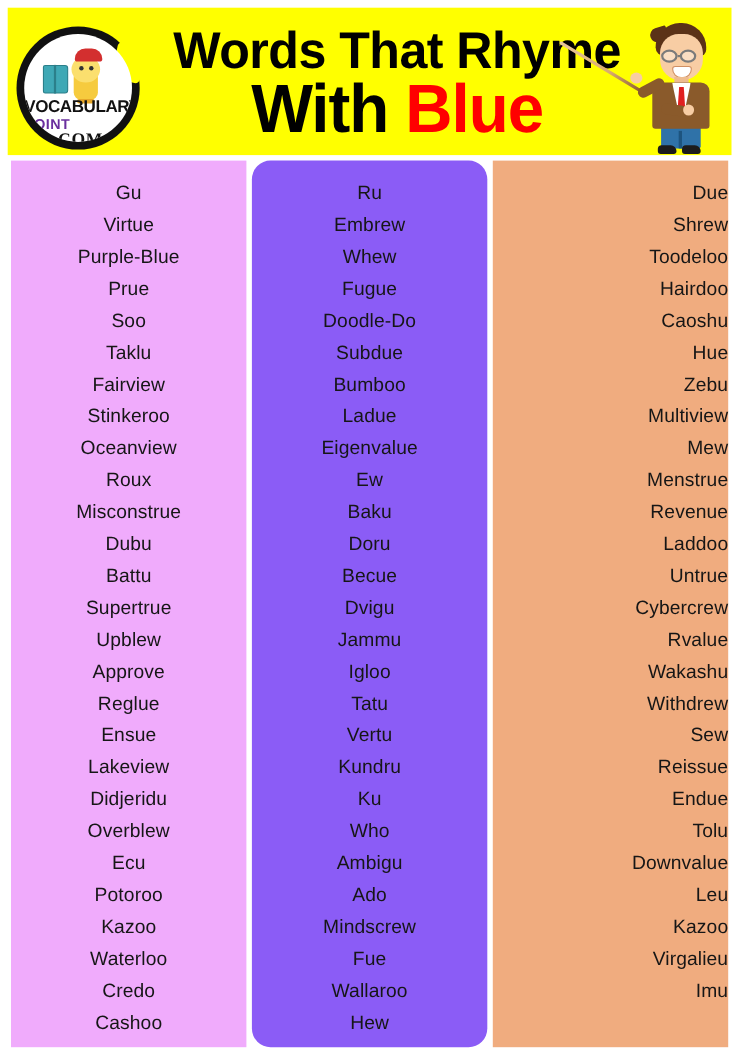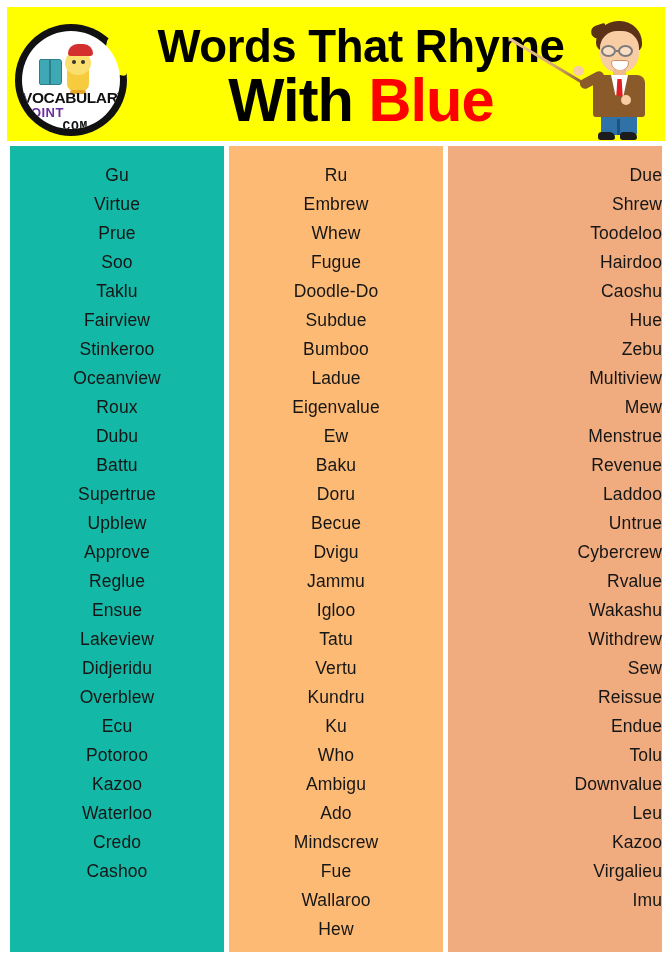--- a/index.html
+++ b/index.html
@@ -136,23 +136,23 @@
     font-weight: bold;
     font-size: 13px;
     letter-spacing: 0.4px;
     color: #6a2f9e;
   }
   .logo-word3 {
     position: absolute;
     left: 0; top: 88px;
     width: 98px;
     text-align: center;
-    font-family: Liberation Mono, monospace;
+    font-family: Liberation Serif, serif;
     font-weight: bold;
-    font-size: 13px;
+    font-size: 16px;
     letter-spacing: 0.6px;
     color: #111111;
   }
 
   
   .title-block {
     position: absolute;
     left: 120px;
     top: 2px;
     width: 468px;
@@ -413,48 +413,50 @@
       <div class="t-hand-left"></div>
       <div class="t-arm-right"></div>
       <div class="t-hand-right"></div>
       <div class="t-shoe-l"></div>
       <div class="t-shoe-r"></div>
     </div>
 
   </div>
 
   <div class="columns">
-    <div class="column col-green" style="background: #14b8a6;">
+    <div class="column col-green" style="background: #f0abfc;">
         <div class="word">Gu</div>
         <div class="word">Virtue</div>
+        <div class="word">Purple-Blue</div>
         <div class="word">Prue</div>
         <div class="word">Soo</div>
         <div class="word">Taklu</div>
         <div class="word">Fairview</div>
         <div class="word">Stinkeroo</div>
         <div class="word">Oceanview</div>
         <div class="word">Roux</div>
+        <div class="word">Misconstrue</div>
         <div class="word">Dubu</div>
         <div class="word">Battu</div>
         <div class="word">Supertrue</div>
         <div class="word">Upblew</div>
         <div class="word">Approve</div>
         <div class="word">Reglue</div>
         <div class="word">Ensue</div>
         <div class="word">Lakeview</div>
         <div class="word">Didjeridu</div>
         <div class="word">Overblew</div>
         <div class="word">Ecu</div>
         <div class="word">Potoroo</div>
         <div class="word">Kazoo</div>
         <div class="word">Waterloo</div>
         <div class="word">Credo</div>
         <div class="word">Cashoo</div>
       </div>
-    <div class="column col-yellow" style="background: #fdba74;">
+    <div class="column col-yellow" style="background: #8b5cf6; border-radius: 17px;">
         <div class="word">Ru</div>
         <div class="word">Embrew</div>
         <div class="word">Whew</div>
         <div class="word">Fugue</div>
         <div class="word">Doodle-Do</div>
         <div class="word">Subdue</div>
         <div class="word">Bumboo</div>
         <div class="word">Ladue</div>
         <div class="word">Eigenvalue</div>
         <div class="word">Ew</div>

